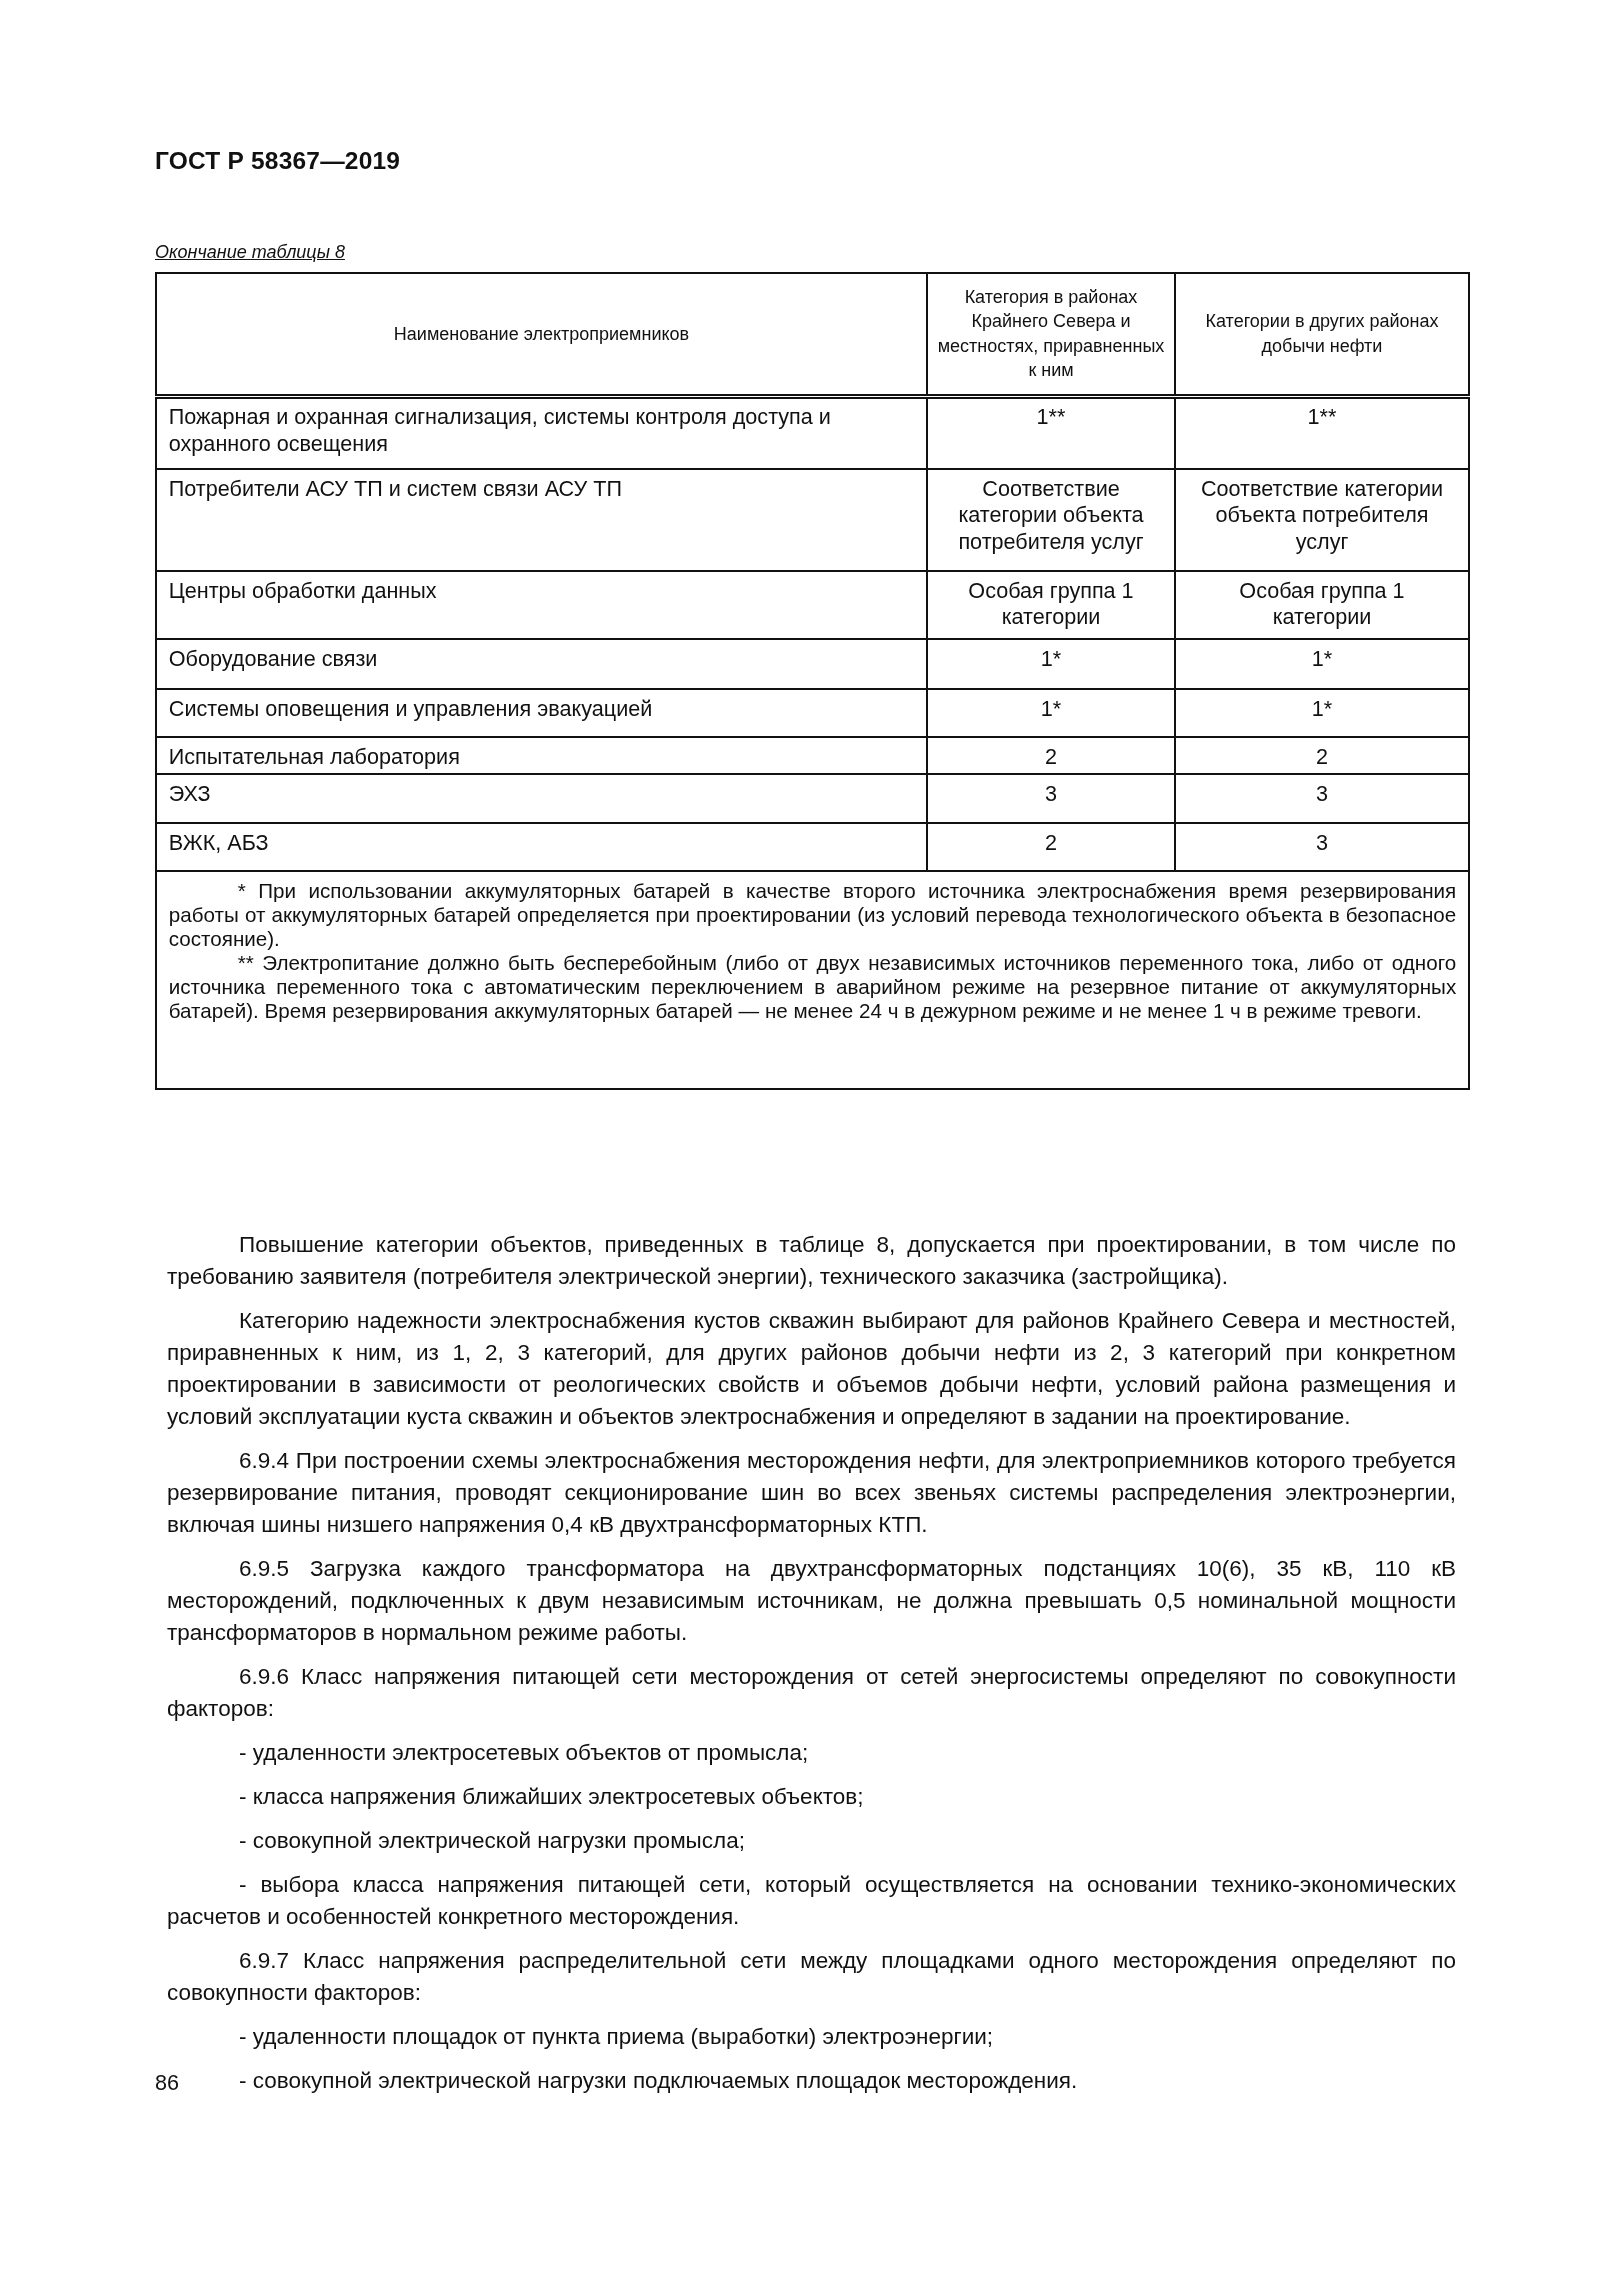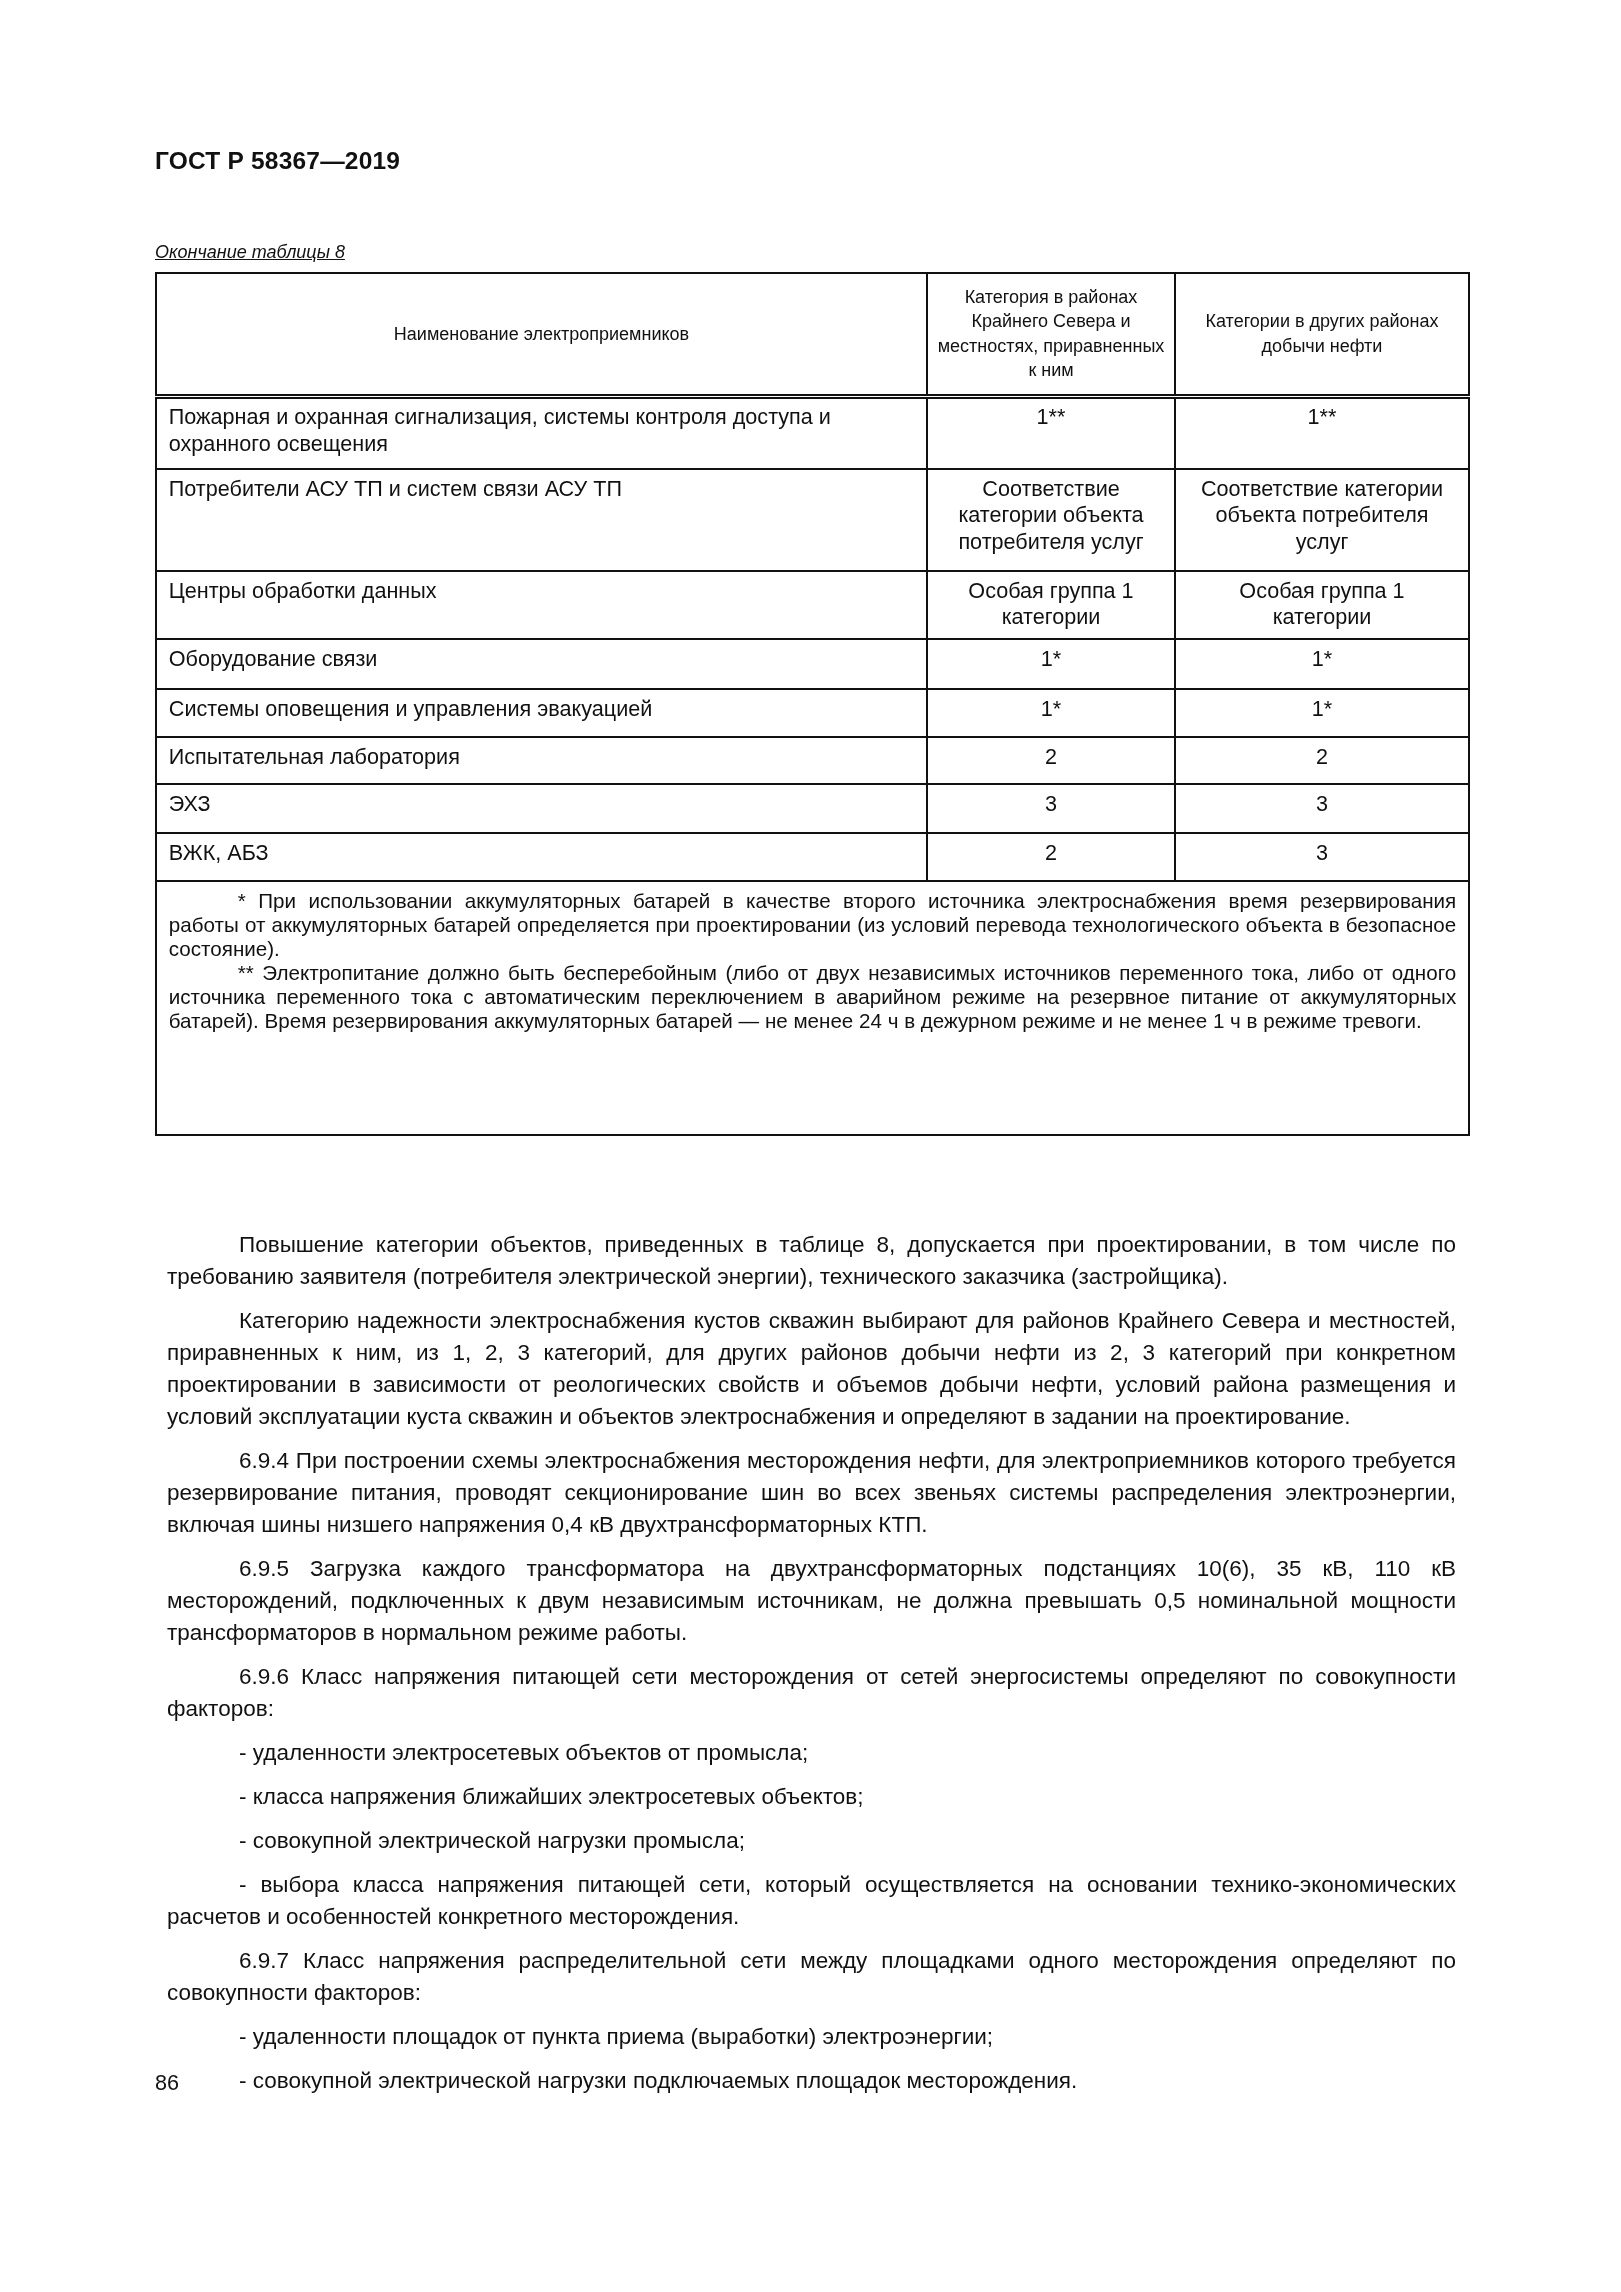--- a/index.html
+++ b/index.html
@@ -58,36 +58,36 @@
   <tr style="height:50px">
     <td class="c1">Оборудование связи</td>
     <td class="cv">1*</td>
     <td class="cv">1*</td>
   </tr>
   <tr style="height:48px">
     <td class="c1">Системы оповещения и управления эвакуацией</td>
     <td class="cv">1*</td>
     <td class="cv">1*</td>
   </tr>
-  <tr style="height:47px">
+  <tr style="height:37px">
     <td class="c1">Испытательная лаборатория</td>
     <td class="cv">2</td>
     <td class="cv">2</td>
   </tr>
   <tr style="height:49px">
     <td class="c1">ЭХЗ</td>
     <td class="cv">3</td>
     <td class="cv">3</td>
   </tr>
   <tr style="height:48px">
     <td class="c1">ВЖК, АБЗ</td>
     <td class="cv">2</td>
     <td class="cv">3</td>
   </tr>
-  <tr style="height:254px">
+  <tr style="height:218px">
     <td colspan="3" class="foot">
       <p>* При использовании аккумуляторных батарей в качестве второго источника электроснабжения время резервирования работы от аккумуляторных батарей определяется при проектировании (из условий перевода технологического объекта в безопасное состояние).</p>
       <p>** Электропитание должно быть бесперебойным (либо от двух независимых источников переменного тока, либо от одного источника переменного тока с автоматическим переключением в аварийном режиме на резервное питание от аккумуляторных батарей). Время резервирования аккумуляторных батарей — не менее 24 ч в дежурном режиме и не менее 1 ч в режиме тревоги.</p>
     </td>
   </tr>
 </tbody>
   </table>
 
 <div class="body-text">
   <p>Повышение категории объектов, приведенных в таблице 8, допускается при проектировании, в том числе по требованию заявителя (потребителя электрической энергии), технического заказчика (застройщика).</p>

